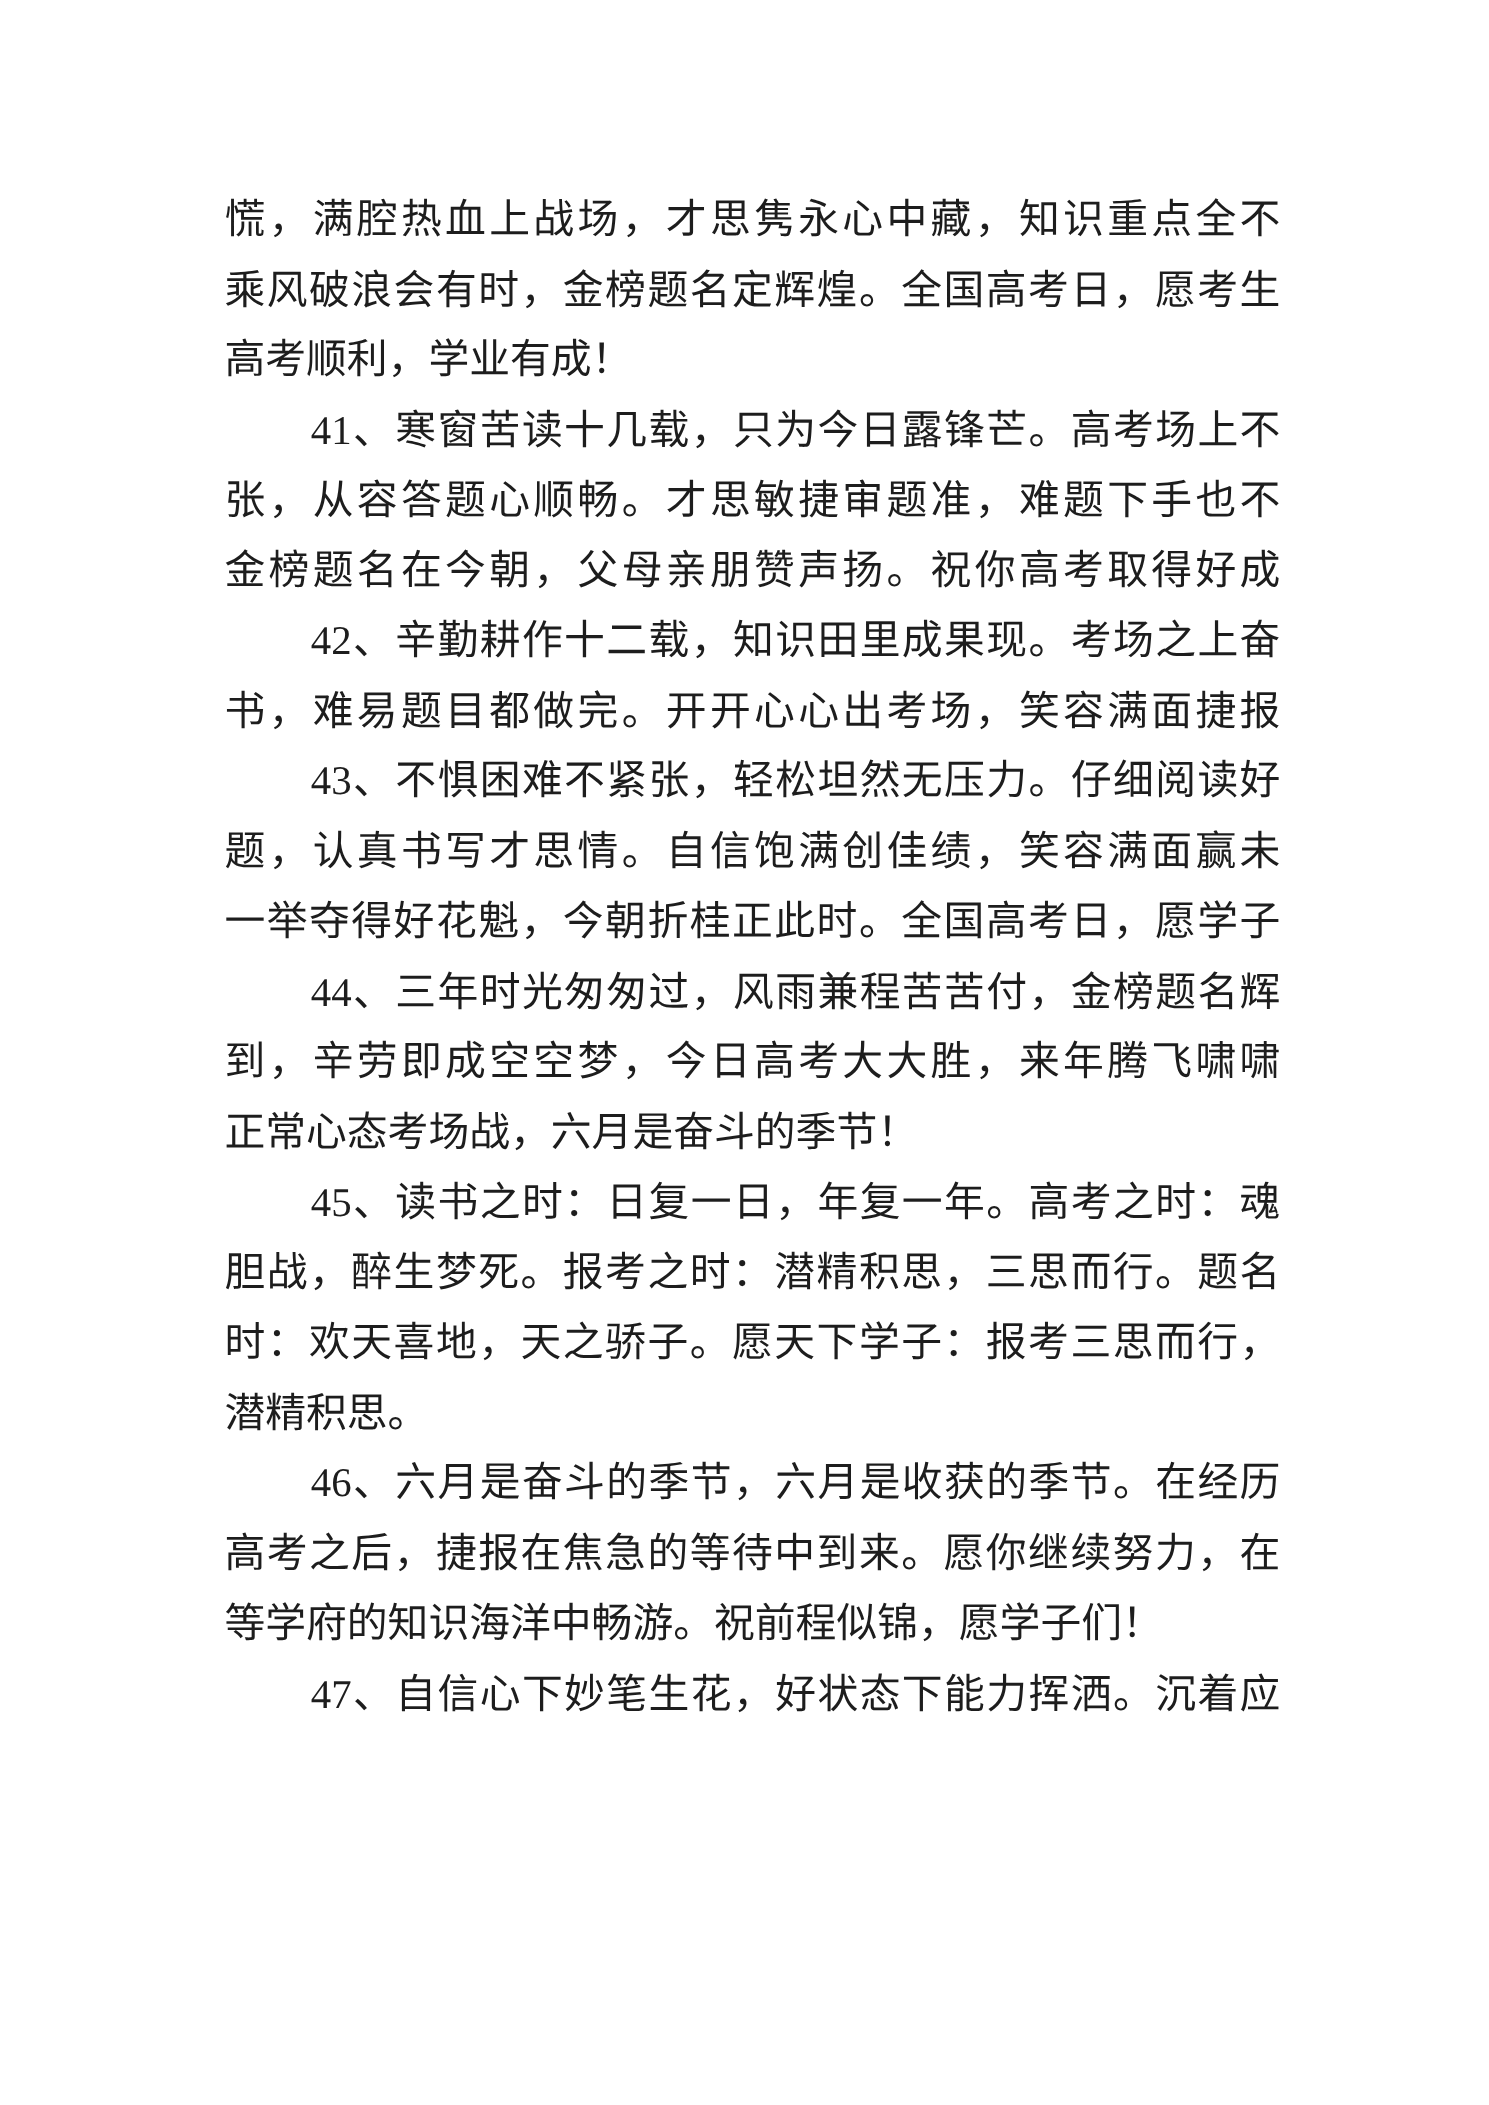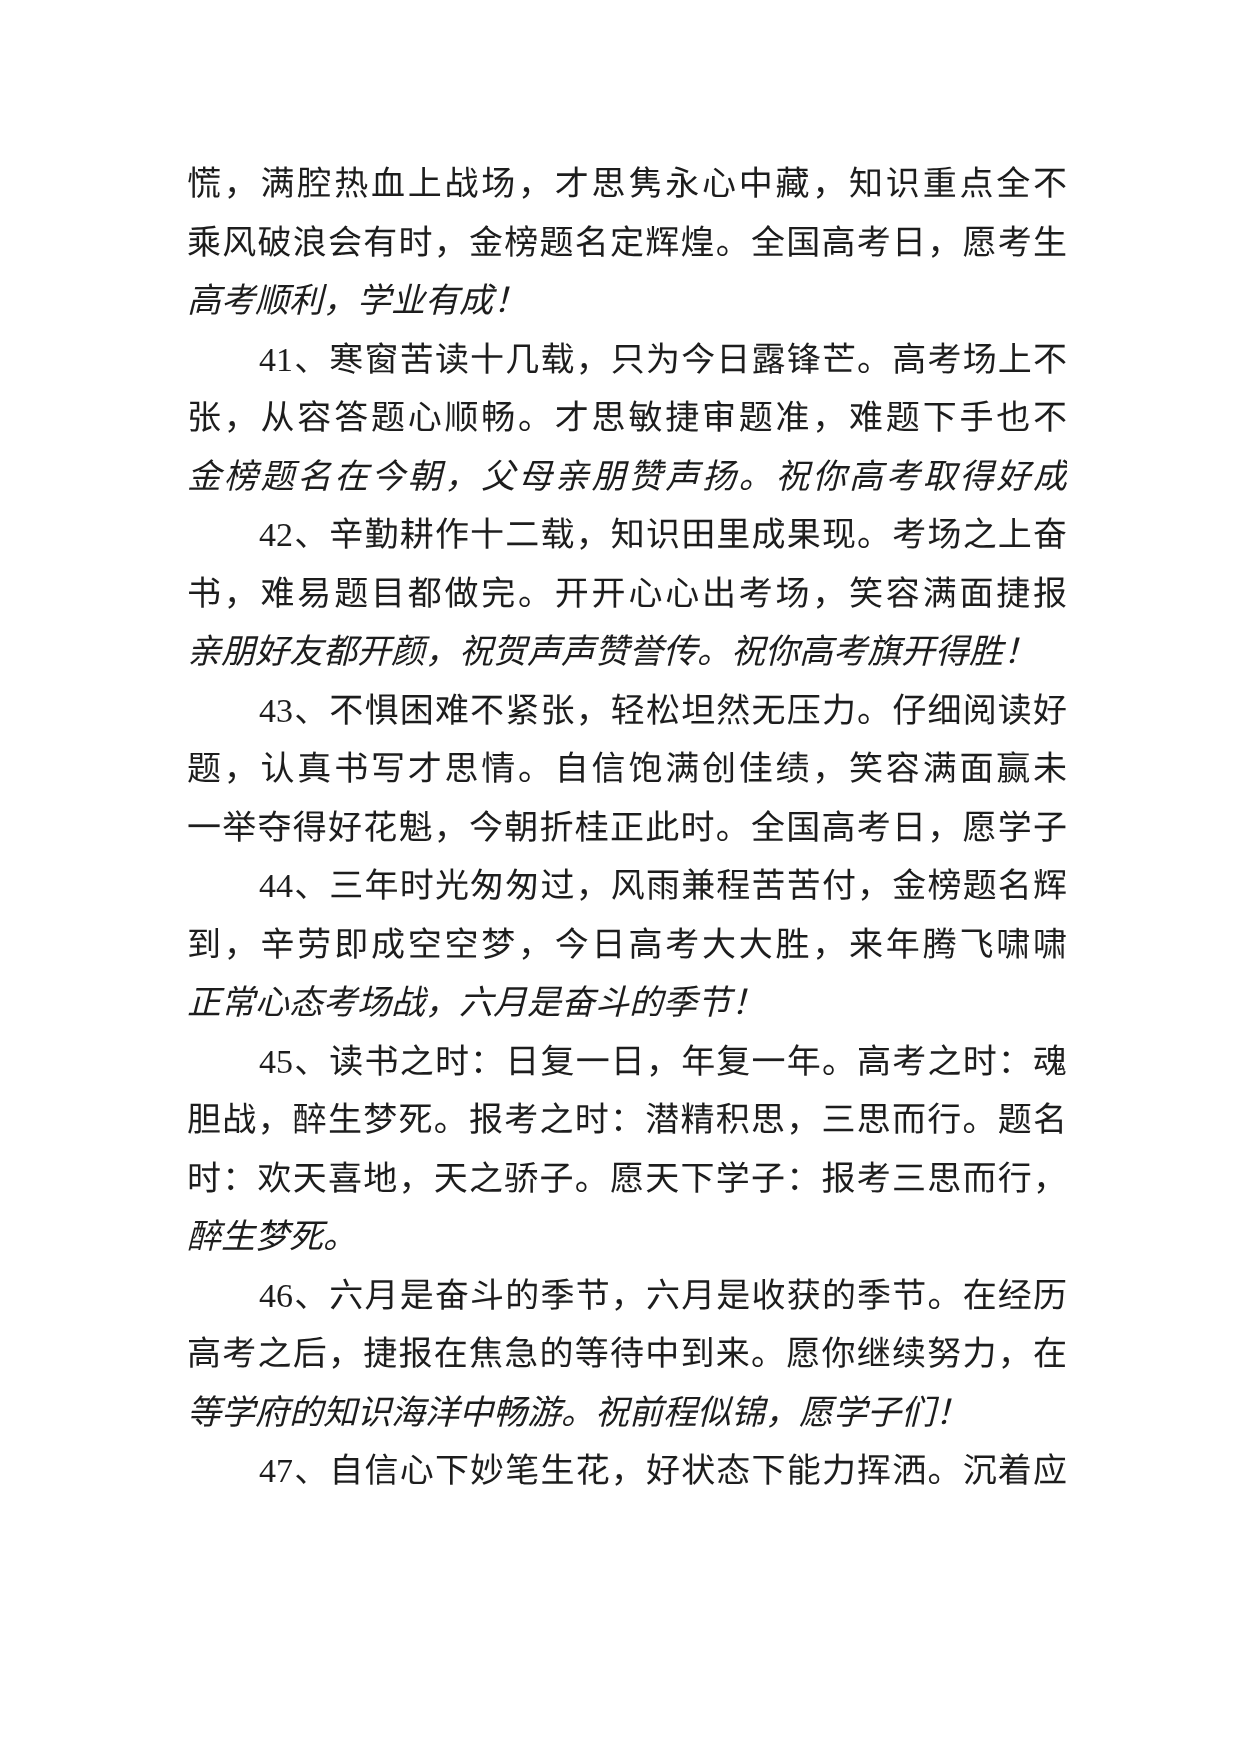--- a/index.html
+++ b/index.html
@@ -33,21 +33,21 @@
   .line {
     height: 58.5px;
     overflow: hidden;
     word-break: break-all;
     text-align: justify;
     text-align-last: justify;
     white-space: normal;
   }
 
   
-  .line.end { text-align-last: left; font-style: italic; }
+  .line.end { text-align-last: left; }
 
   
   .line.indent { text-indent: 72px; }
 </style>
 </head>
 <body>
 
 <div class="page">
   <div class="doc-body">
       <div class="paragraph">
@@ -56,37 +56,36 @@
         <div class="line end">高考顺利，学业有成！</div>
       </div>
       <div class="paragraph">
         <div class="line indent">41、寒窗苦读十几载，只为今日露锋芒。高考场上不慌</div>
         <div class="line">张，从容答题心顺畅。才思敏捷审题准，难题下手也不挡。</div>
         <div class="line end">金榜题名在今朝，父母亲朋赞声扬。祝你高考取得好成绩！</div>
       </div>
       <div class="paragraph">
         <div class="line indent">42、辛勤耕作十二载，知识田里成果现。考场之上奋笔</div>
         <div class="line">书，难易题目都做完。开开心心出考场，笑容满面捷报传。</div>
-        <div class="line end">亲朋好友都开颜，祝贺声声赞誉传。祝你高考旗开得胜！</div>
       </div>
       <div class="paragraph">
         <div class="line indent">43、不惧困难不紧张，轻松坦然无压力。仔细阅读好答</div>
         <div class="line">题，认真书写才思情。自信饱满创佳绩，笑容满面赢未来。</div>
         <div class="line">一举夺得好花魁，今朝折桂正此时。全国高考日，愿学子们</div>
       </div>
       <div class="paragraph">
         <div class="line indent">44、三年时光匆匆过，风雨兼程苦苦付，金榜题名辉辉</div>
         <div class="line">到，辛劳即成空空梦，今日高考大大胜，来年腾飞啸啸龙。</div>
         <div class="line end">正常心态考场战，六月是奋斗的季节！</div>
       </div>
       <div class="paragraph">
         <div class="line indent">45、读书之时：日复一日，年复一年。高考之时：魂飞</div>
         <div class="line">胆战，醉生梦死。报考之时：潜精积思，三思而行。题名之</div>
         <div class="line">时：欢天喜地，天之骄子。愿天下学子：报考三思而行，来</div>
-        <div class="line end">醉生梦死。</div>
+        <div class="line end">潜精积思。</div>
       </div>
       <div class="paragraph">
         <div class="line indent">46、六月是奋斗的季节，六月是收获的季节。在经历了</div>
         <div class="line">高考之后，捷报在焦急的等待中到来。愿你继续努力，在高</div>
         <div class="line end">等学府的知识海洋中畅游。祝前程似锦，愿学子们！</div>
       </div>
       <div class="paragraph">
         <div class="line indent">47、自信心下妙笔生花，好状态下能力挥洒。沉着应对</div>
       </div>
     </div>

